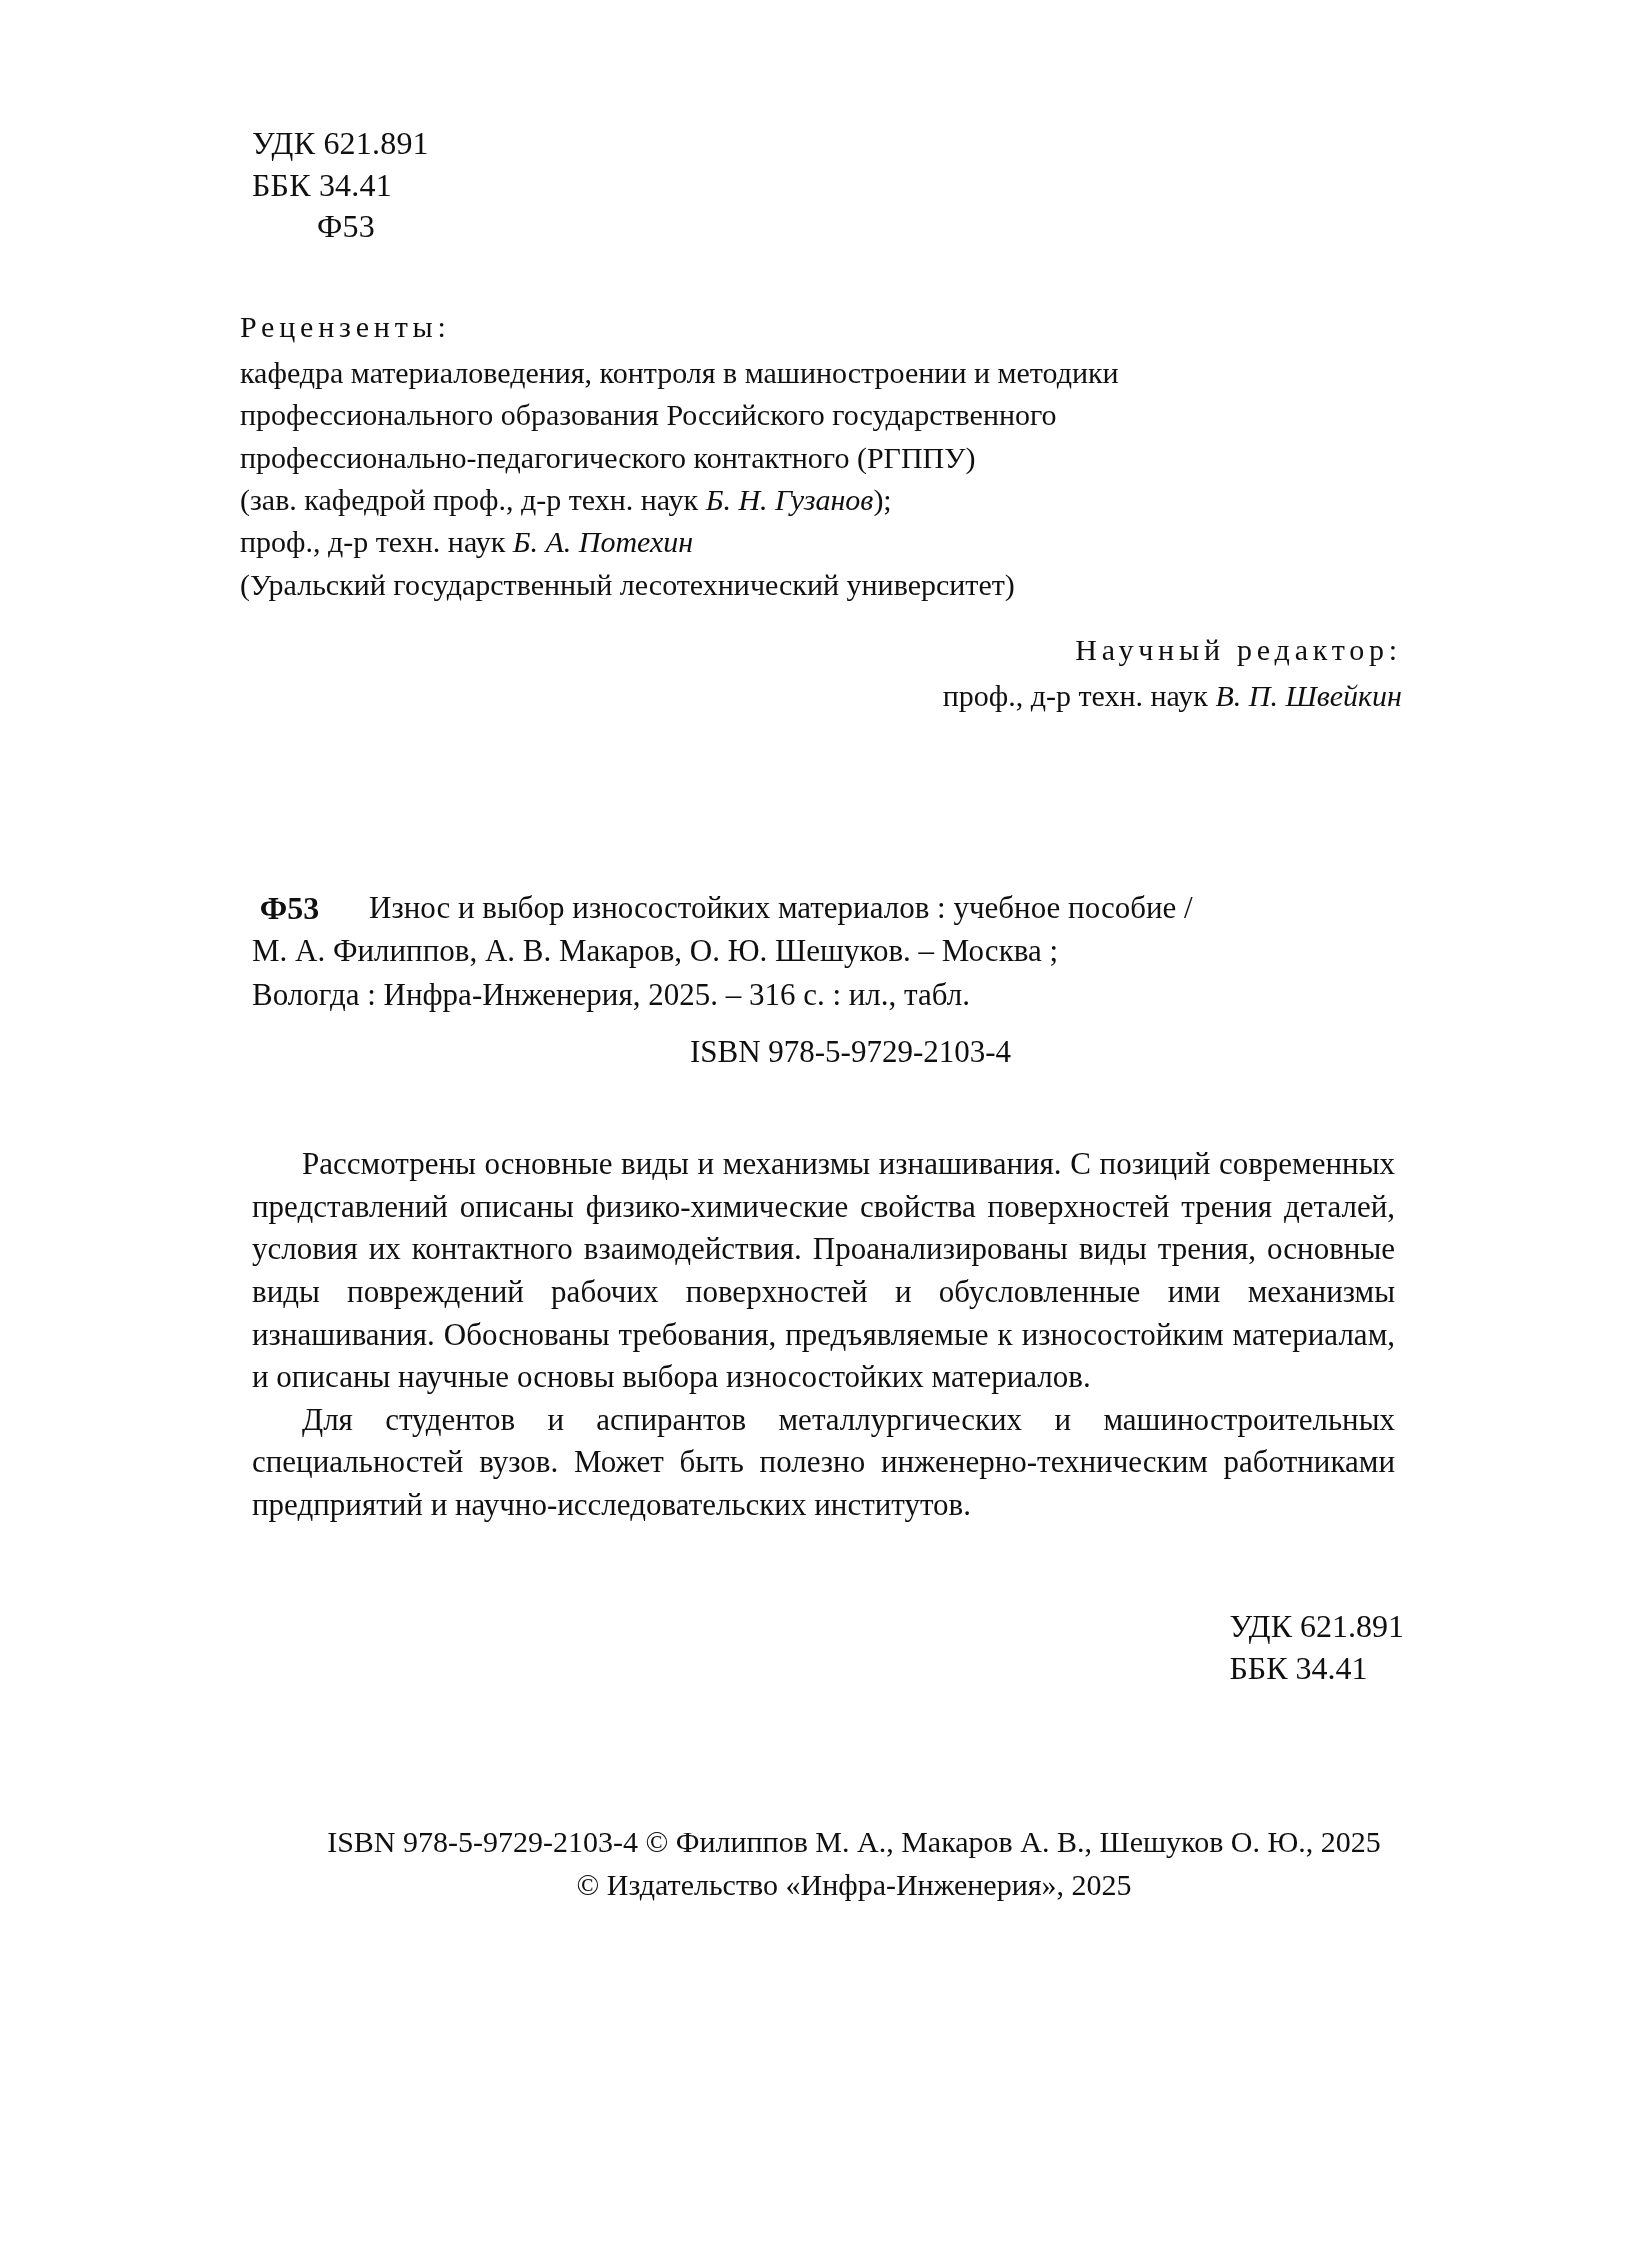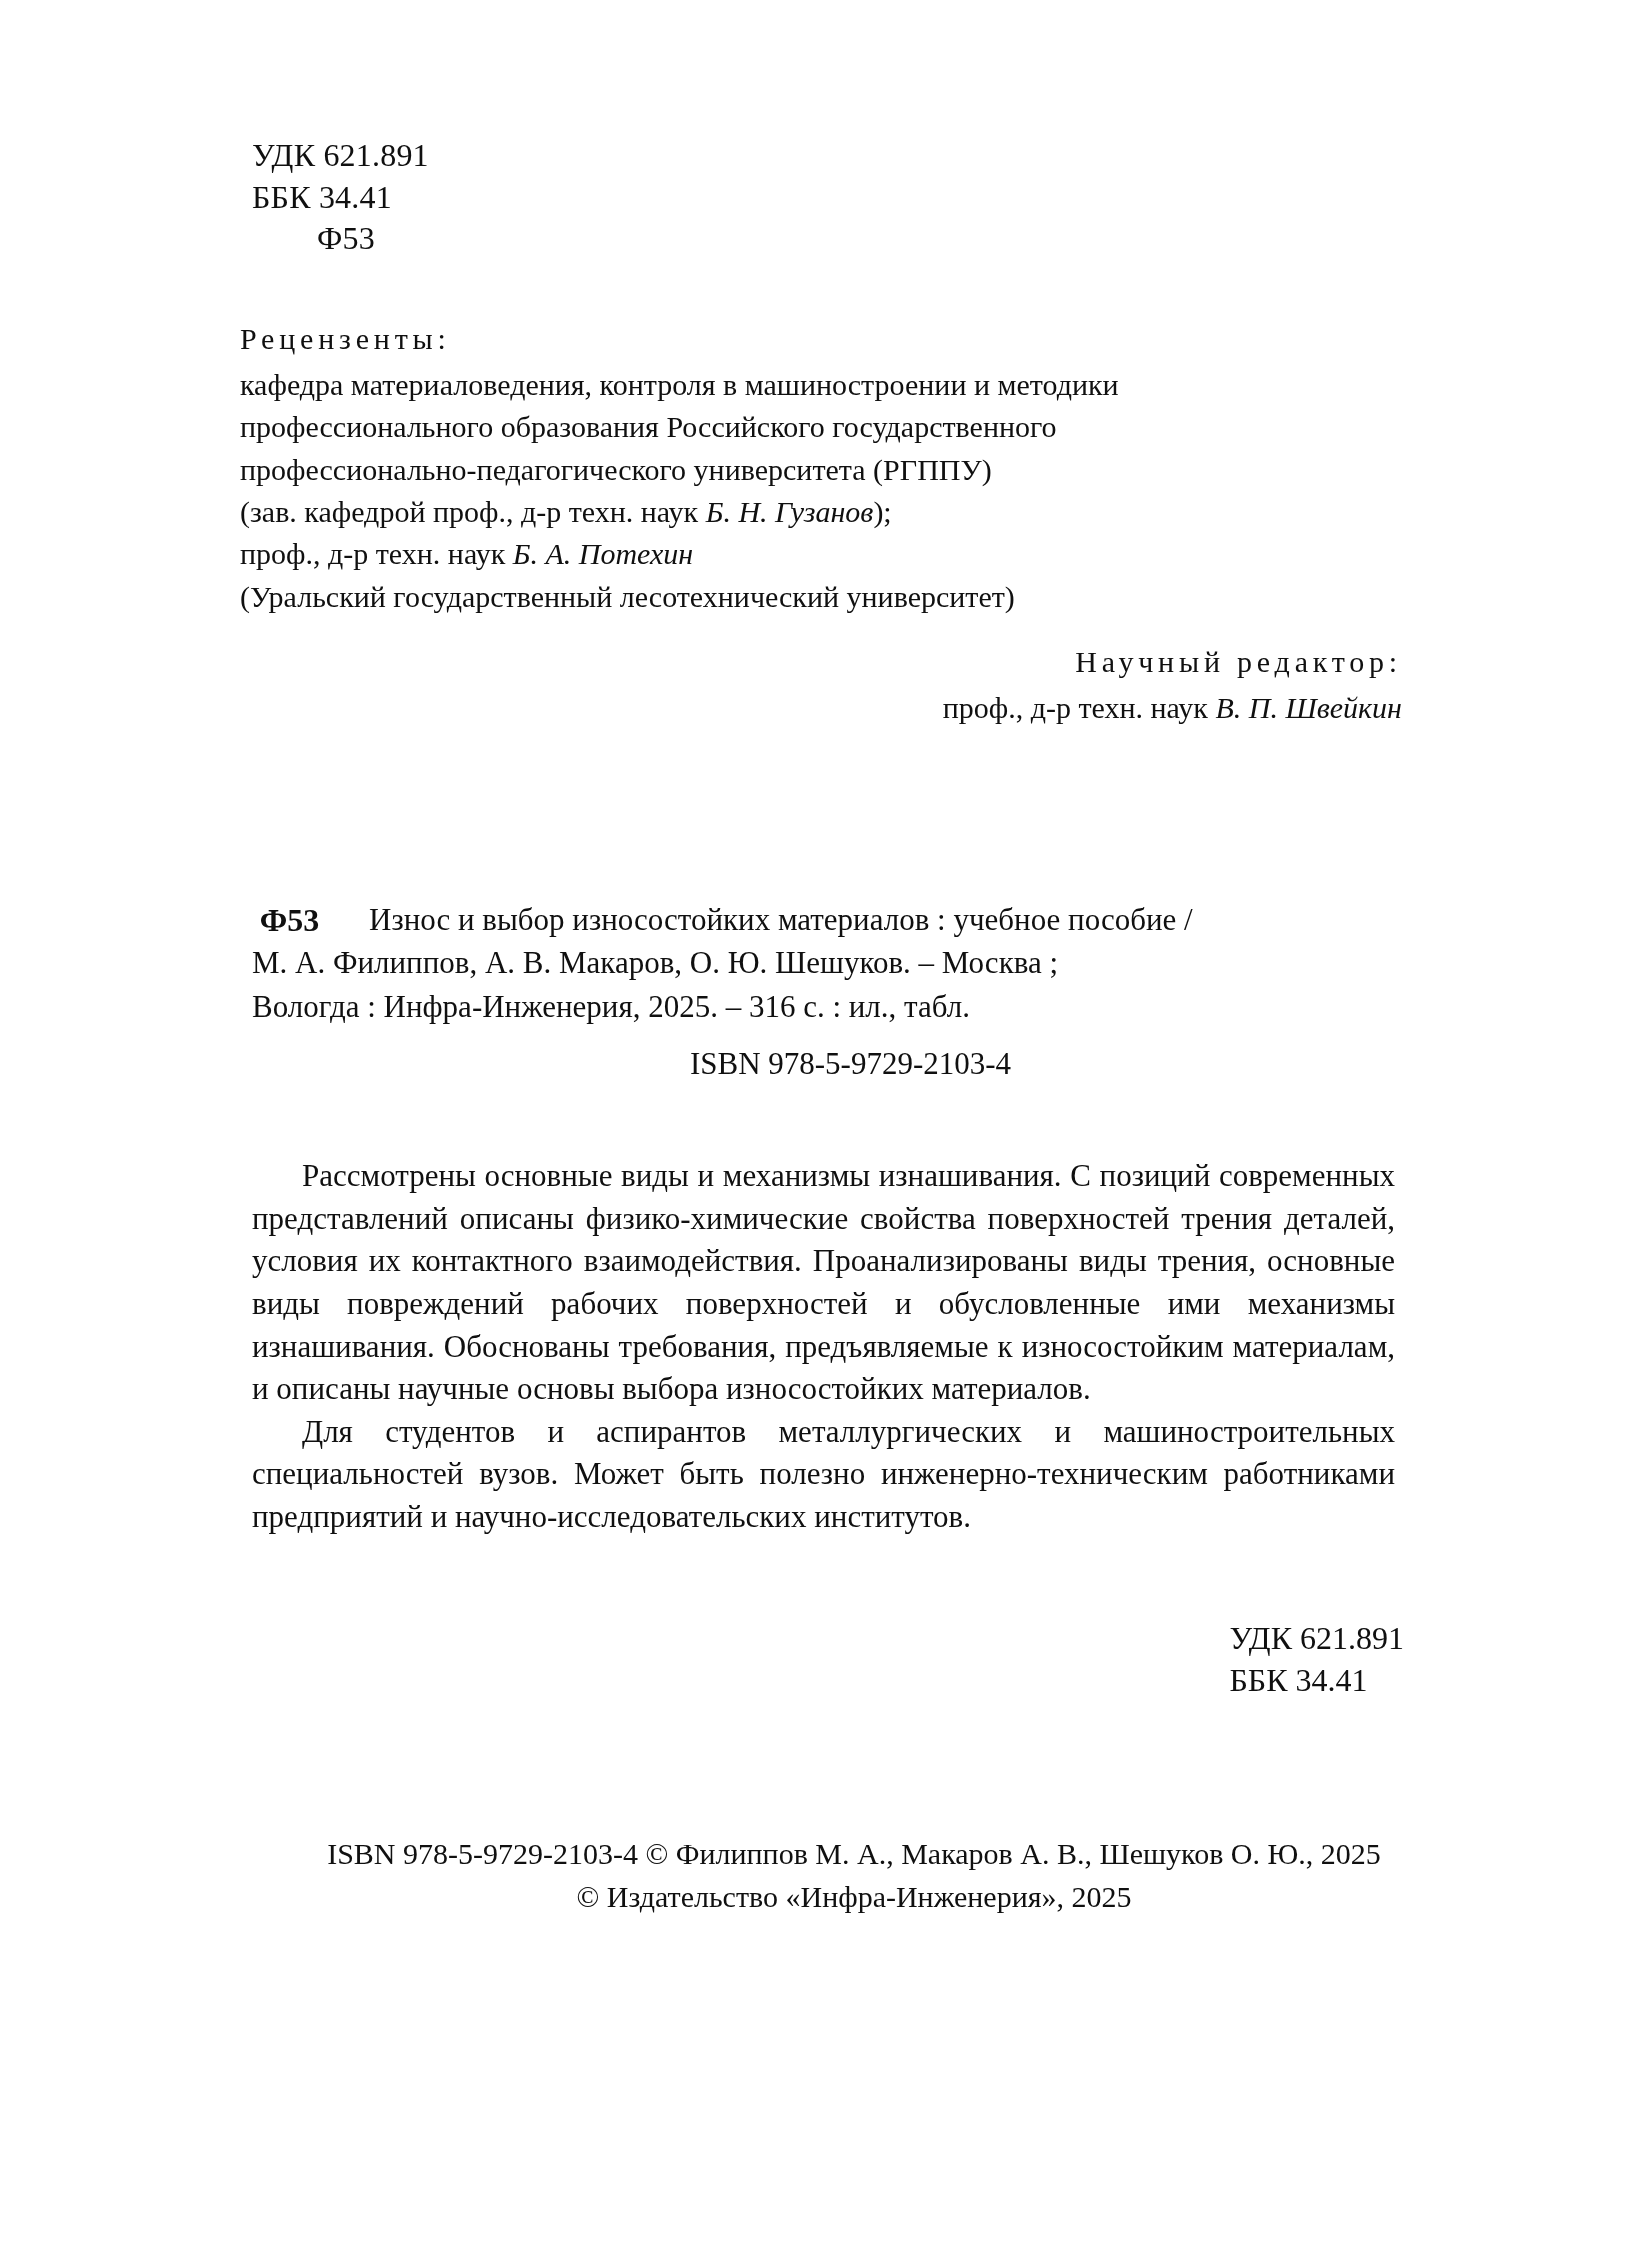--- a/index.html
+++ b/index.html
@@ -10,21 +10,21 @@
   body {
     width: 1646px;
     height: 2265px;
     font-family: "Liberation Serif", "DejaVu Serif", serif;
     color: #101010;
     position: relative;
     overflow: hidden;
   }
   .page {
     position: absolute;
-    left: 0; top: 12px;
+    left: 0; top: 0;
     width: 1646px;
     height: 2033px;
   }
 
   
   .codes {
     position: absolute;
     left: 252px;
     top: 123px;
     font-size: 32px;
@@ -154,21 +154,21 @@
   <div class="codes">
     <span class="udk">УДК 621.891</span>
     <span class="bbk">ББК 34.41</span>
     <span class="f53">Ф53</span>
   </div>
 
   <div class="reviewers">
     <div class="rev-title">Рецензенты:</div>
     <span class="ln">кафедра материаловедения, контроля в машиностроении и методики</span>
     <span class="ln">профессионального образования Российского государственного</span>
-    <span class="ln">профессионально-педагогического университета (РГППУ)</span>
+    <span class="ln">профессионально-педагогического контактного (РГППУ)</span>
     <span class="ln"><span>(зав. кафедрой проф., д-р техн. наук </span><span class="it">Б. Н. Гузанов</span><span>);</span></span>
     <span class="ln"><span>проф., д-р техн. наук </span><span class="it">Б. А. Потехин</span></span>
     <span class="ln">(Уральский государственный лесотехнический университет)</span>
   </div>
 
   <div class="sci-editor">
     <div class="sci-title">Научный редактор:</div>
     <span class="ln"><span>проф., д-р техн. наук </span><span class="it">В. П. Швейкин</span></span>
   </div>
 

